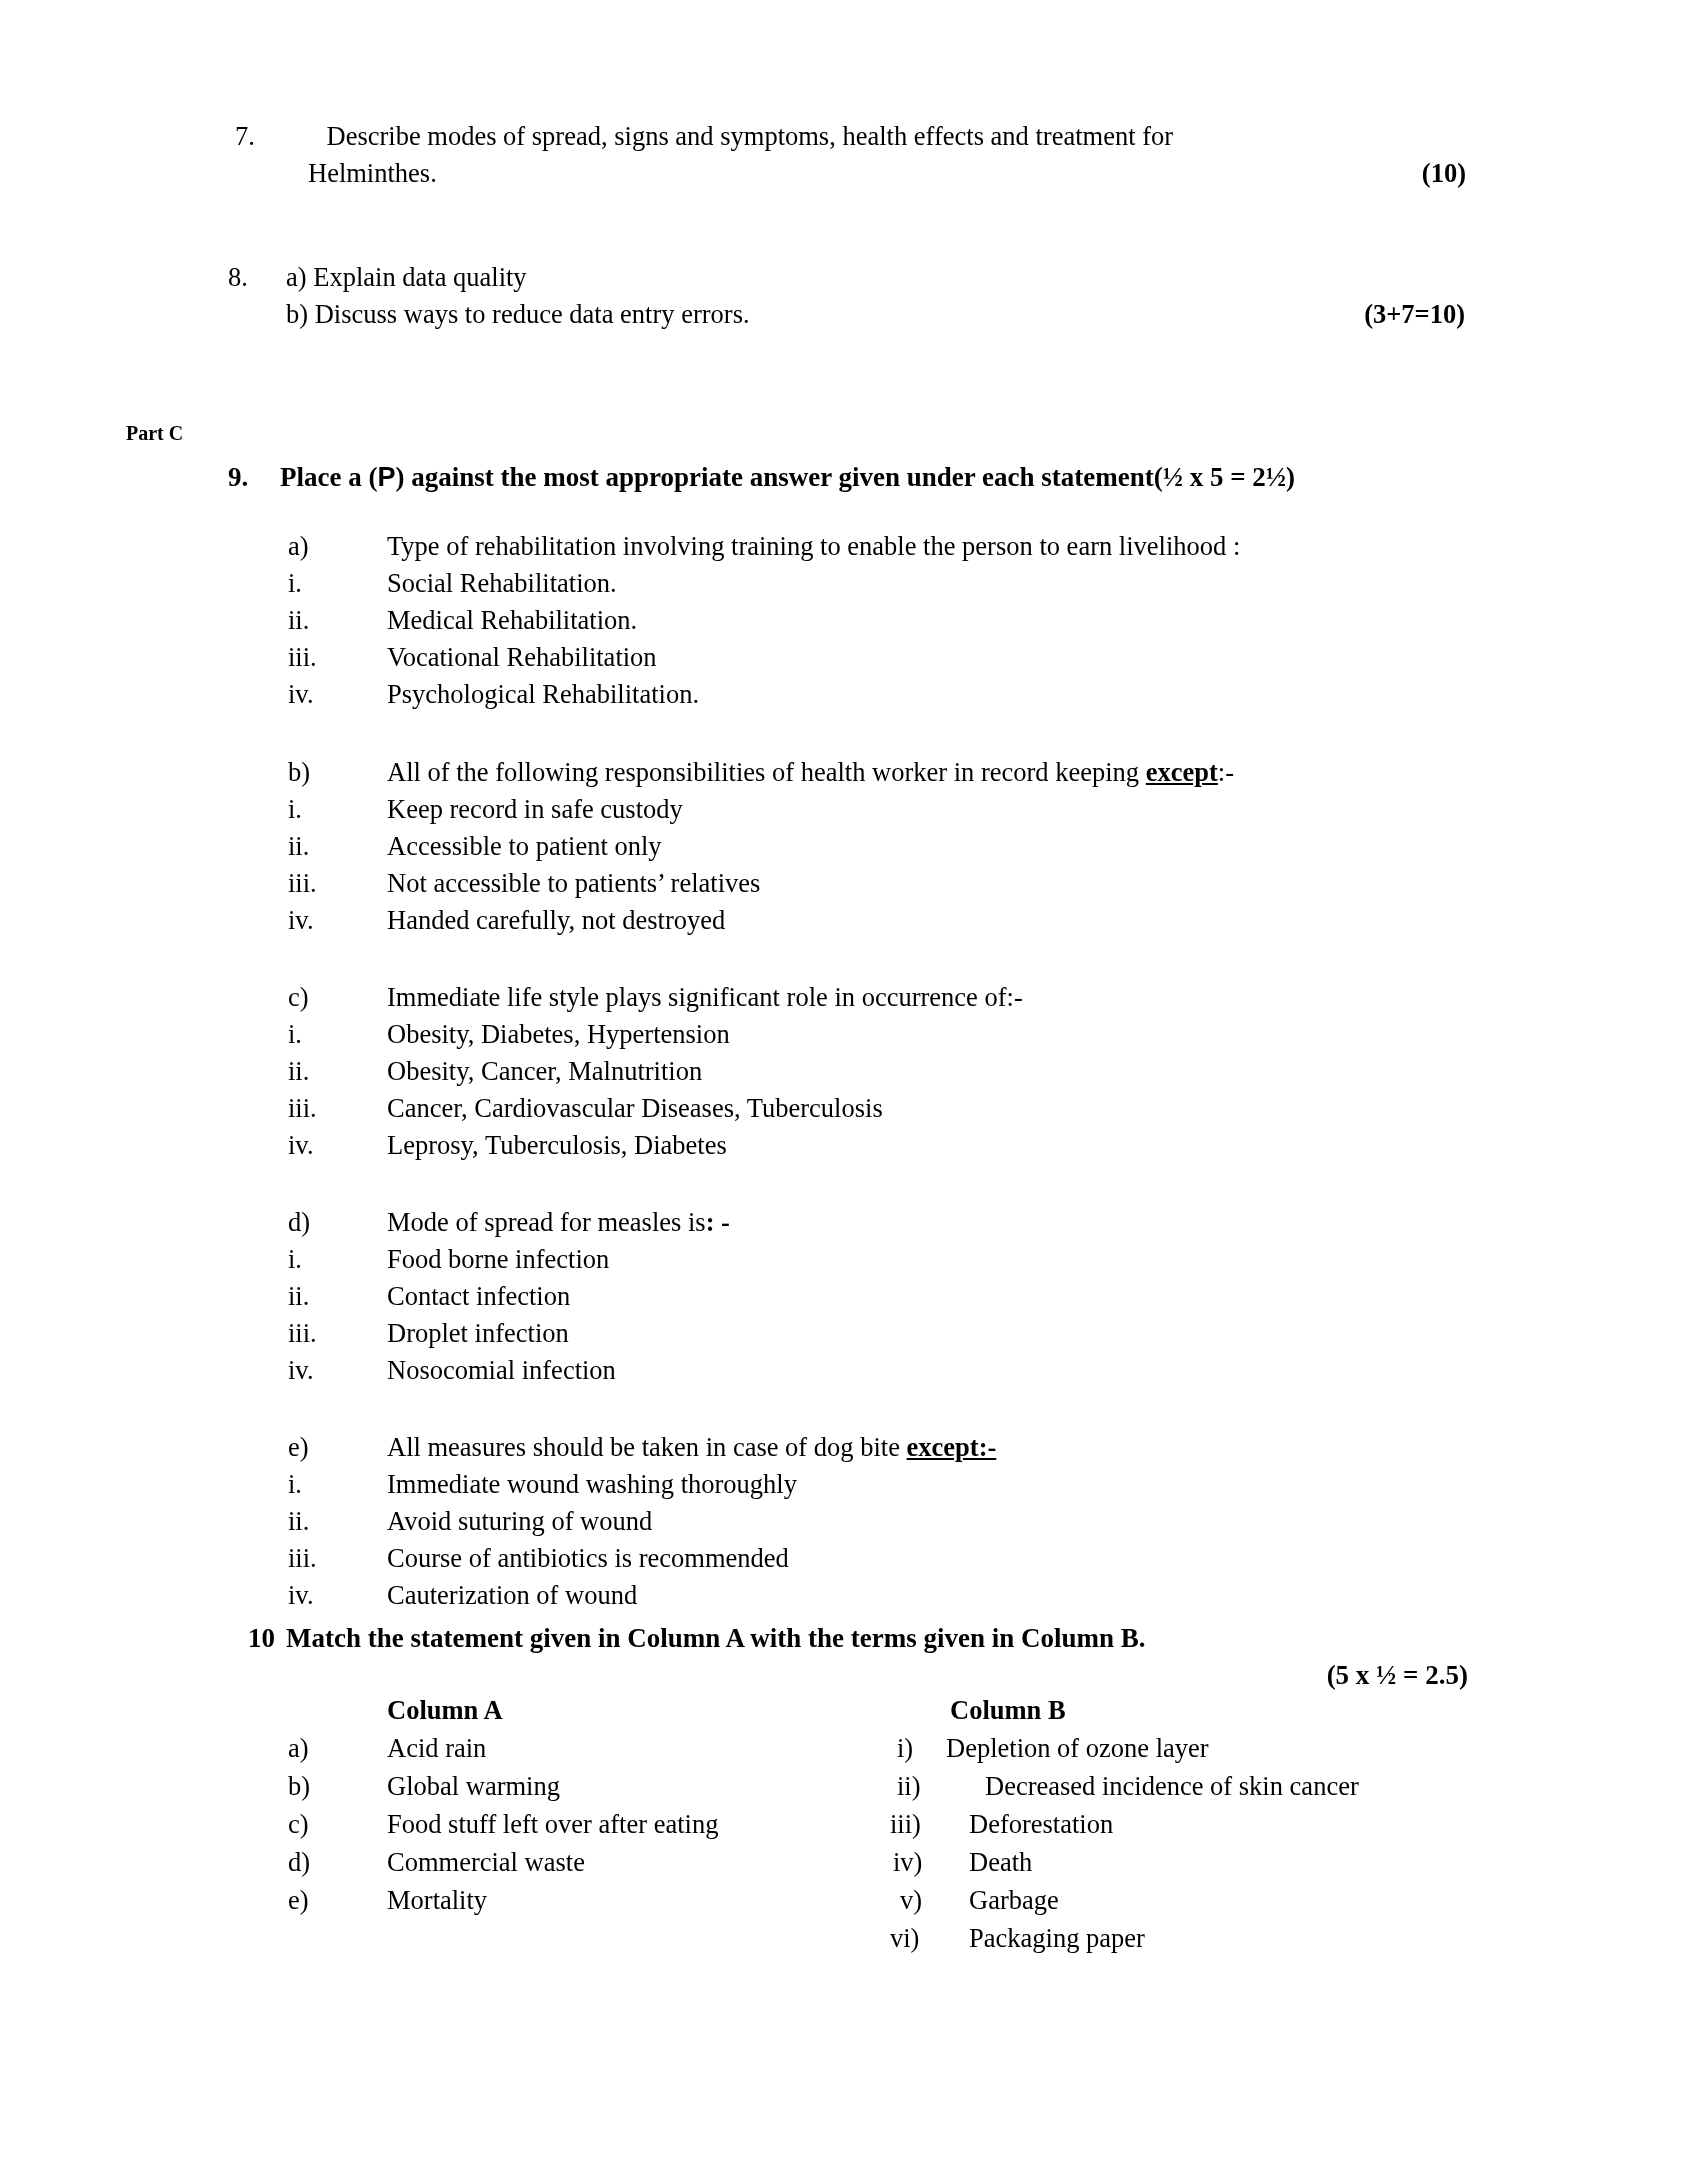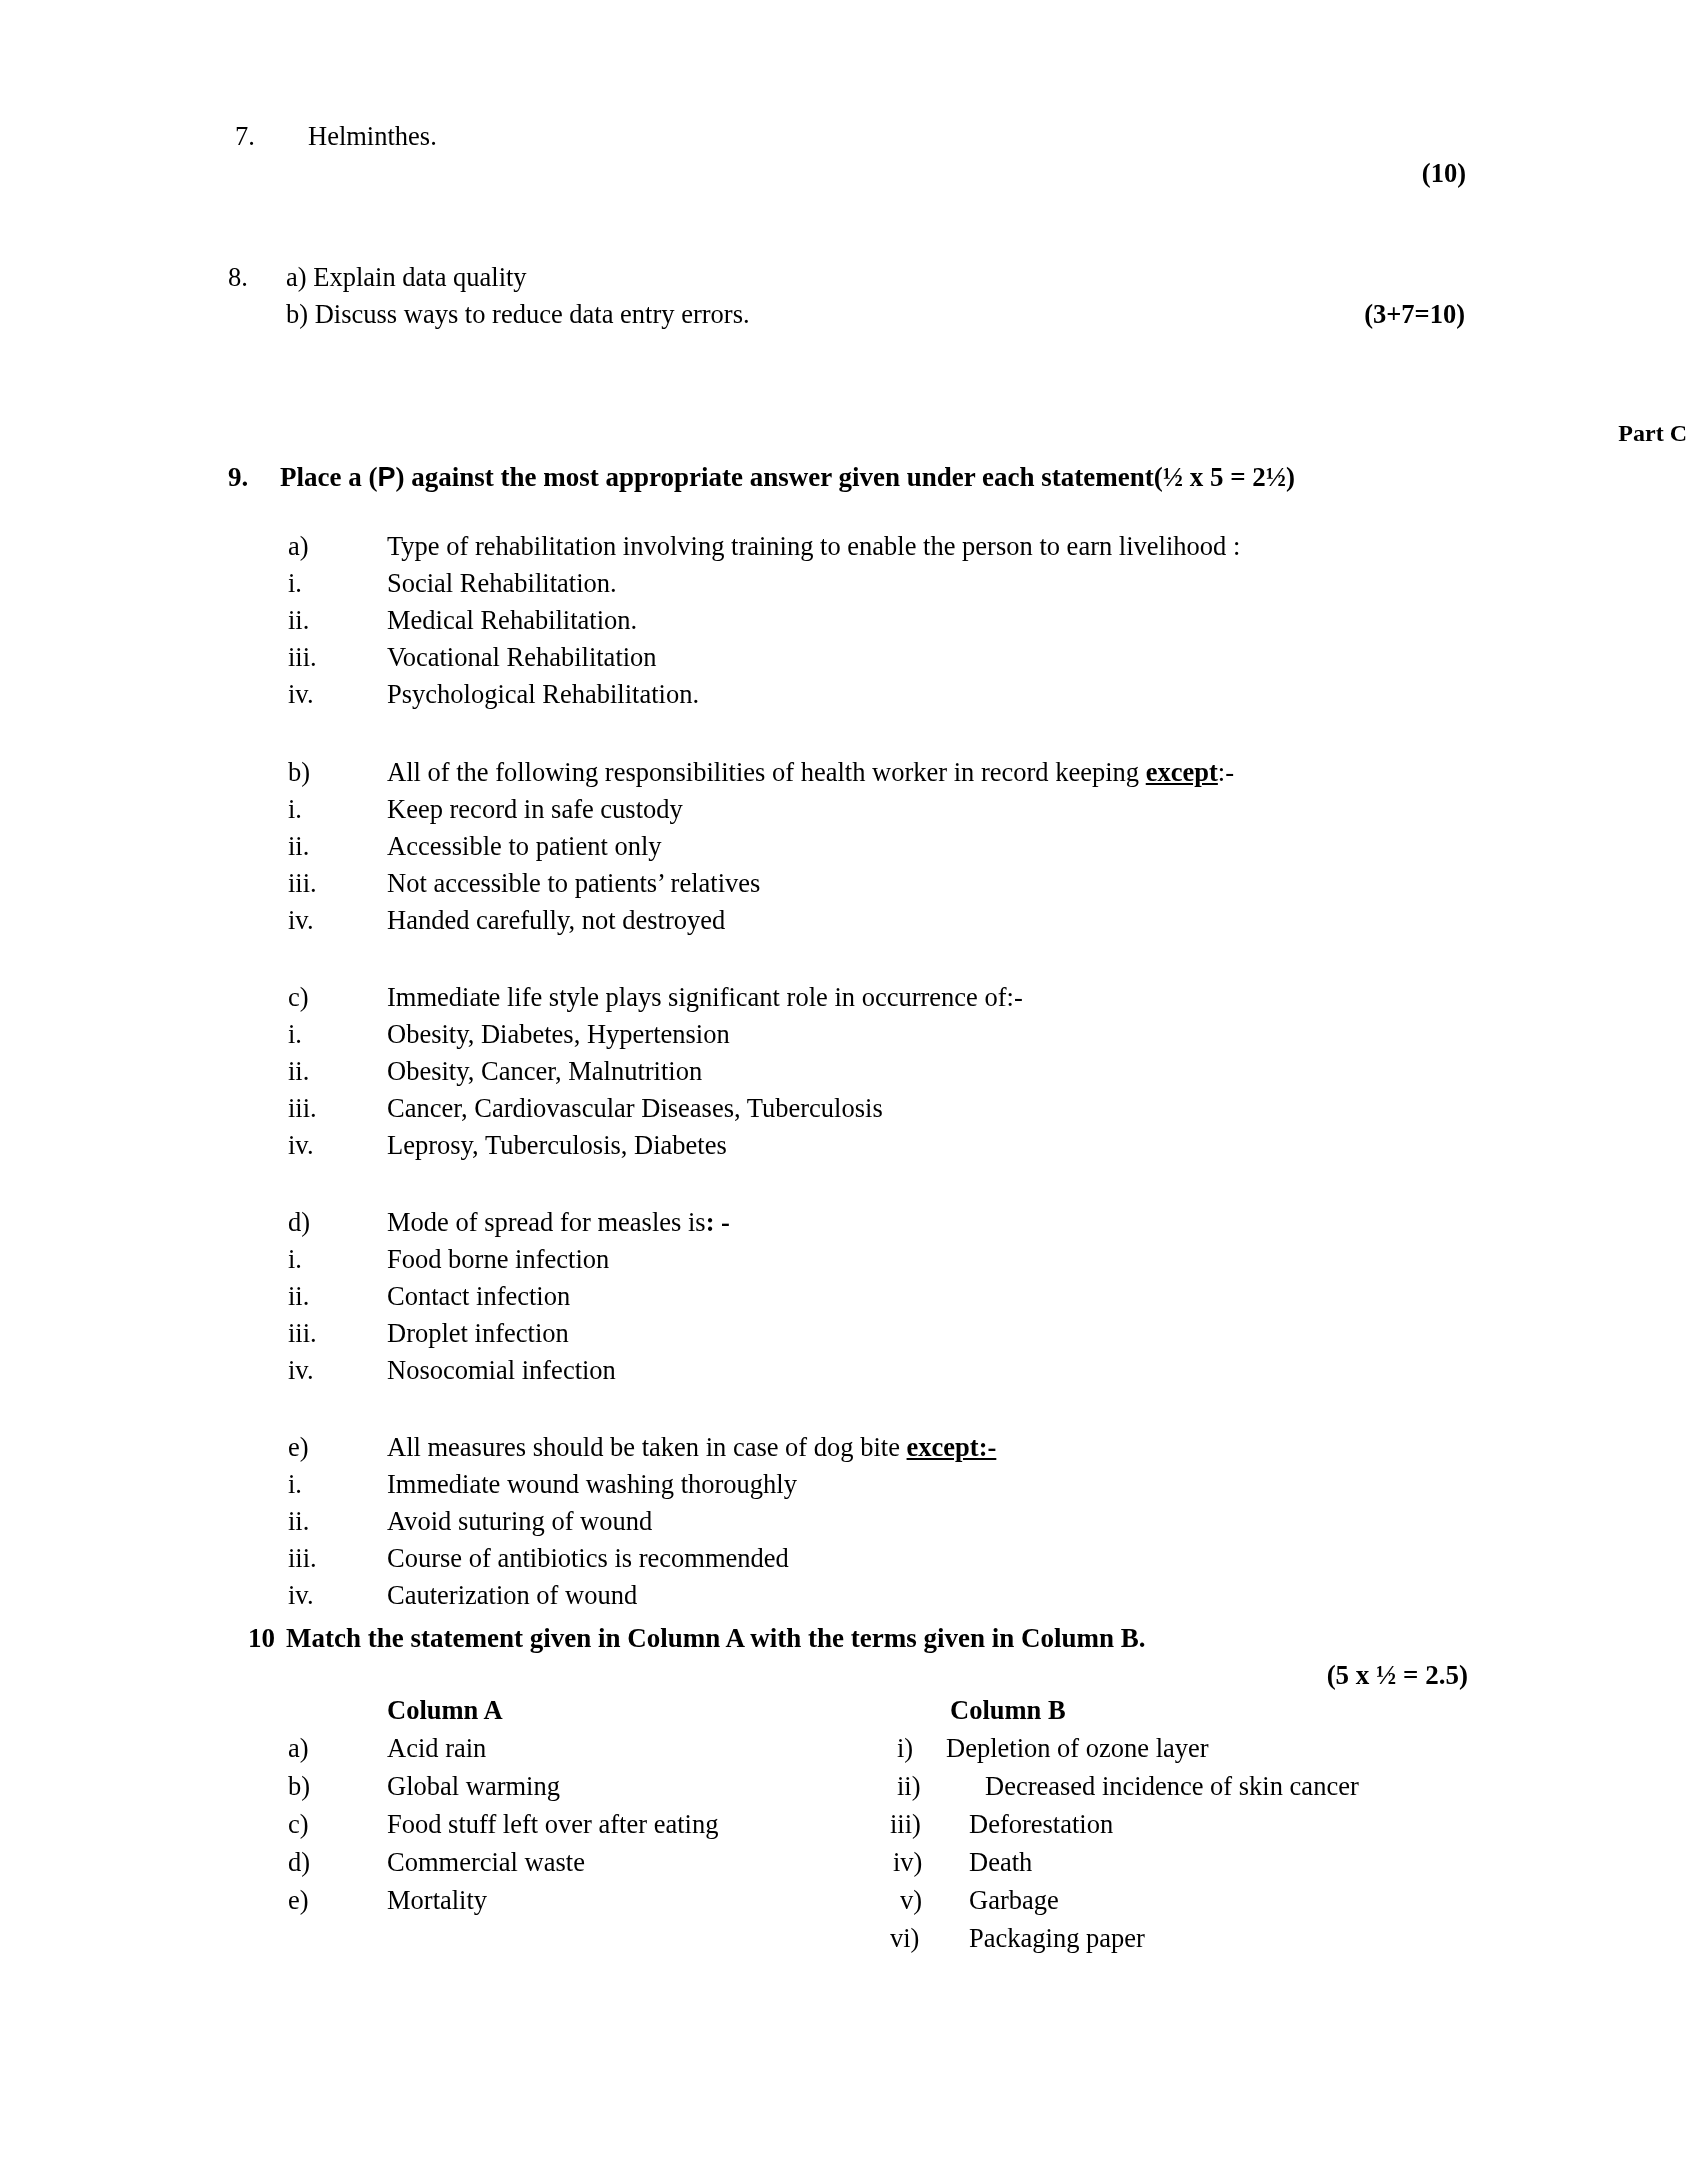--- a/index.html
+++ b/index.html
@@ -71,23 +71,23 @@
     right: 0;
     top: 0;
     font-weight: bold;
   }
 
   
   #partc {
     left: 0;
     top: 415px;
     width: 1687px;
-    text-align: right;
-    font-weight: bold;
-    font-size: 24px;
+    text-align: left;
+    font-weight: bold;
+    font-size: 20px;
   }
   #partc .inner { display: inline-block; margin-left: 126px; }
 
   
   #q9head {
     left: 228px;
     top: 459px;
     width: 1244px;
     font-weight: bold;
     font-size: 27px;
@@ -169,20 +169,23 @@
   #matchtable .b-tx { position: absolute; left: 663px; top: 0; }
 </style>
 </head>
 <body>
 
 <div class="page">
 
   <div class="blk" id="q7">
     <span class="num">7.</span>
     <div class="body">
+      <span class="firstline-indent"></span><span>Describe  modes  of  spread,  signs  and  symptoms,  health  effects  and treatment for</span>
+    </div>
+    <div class="body">
       <span>Helminthes.</span>
     </div>
     <span class="marks">(10)</span>
   </div>
 
   <div class="blk" id="q8">
     <span class="num">8.</span>
     <div class="line">
       <span>a) Explain data quality</span>
     </div>

